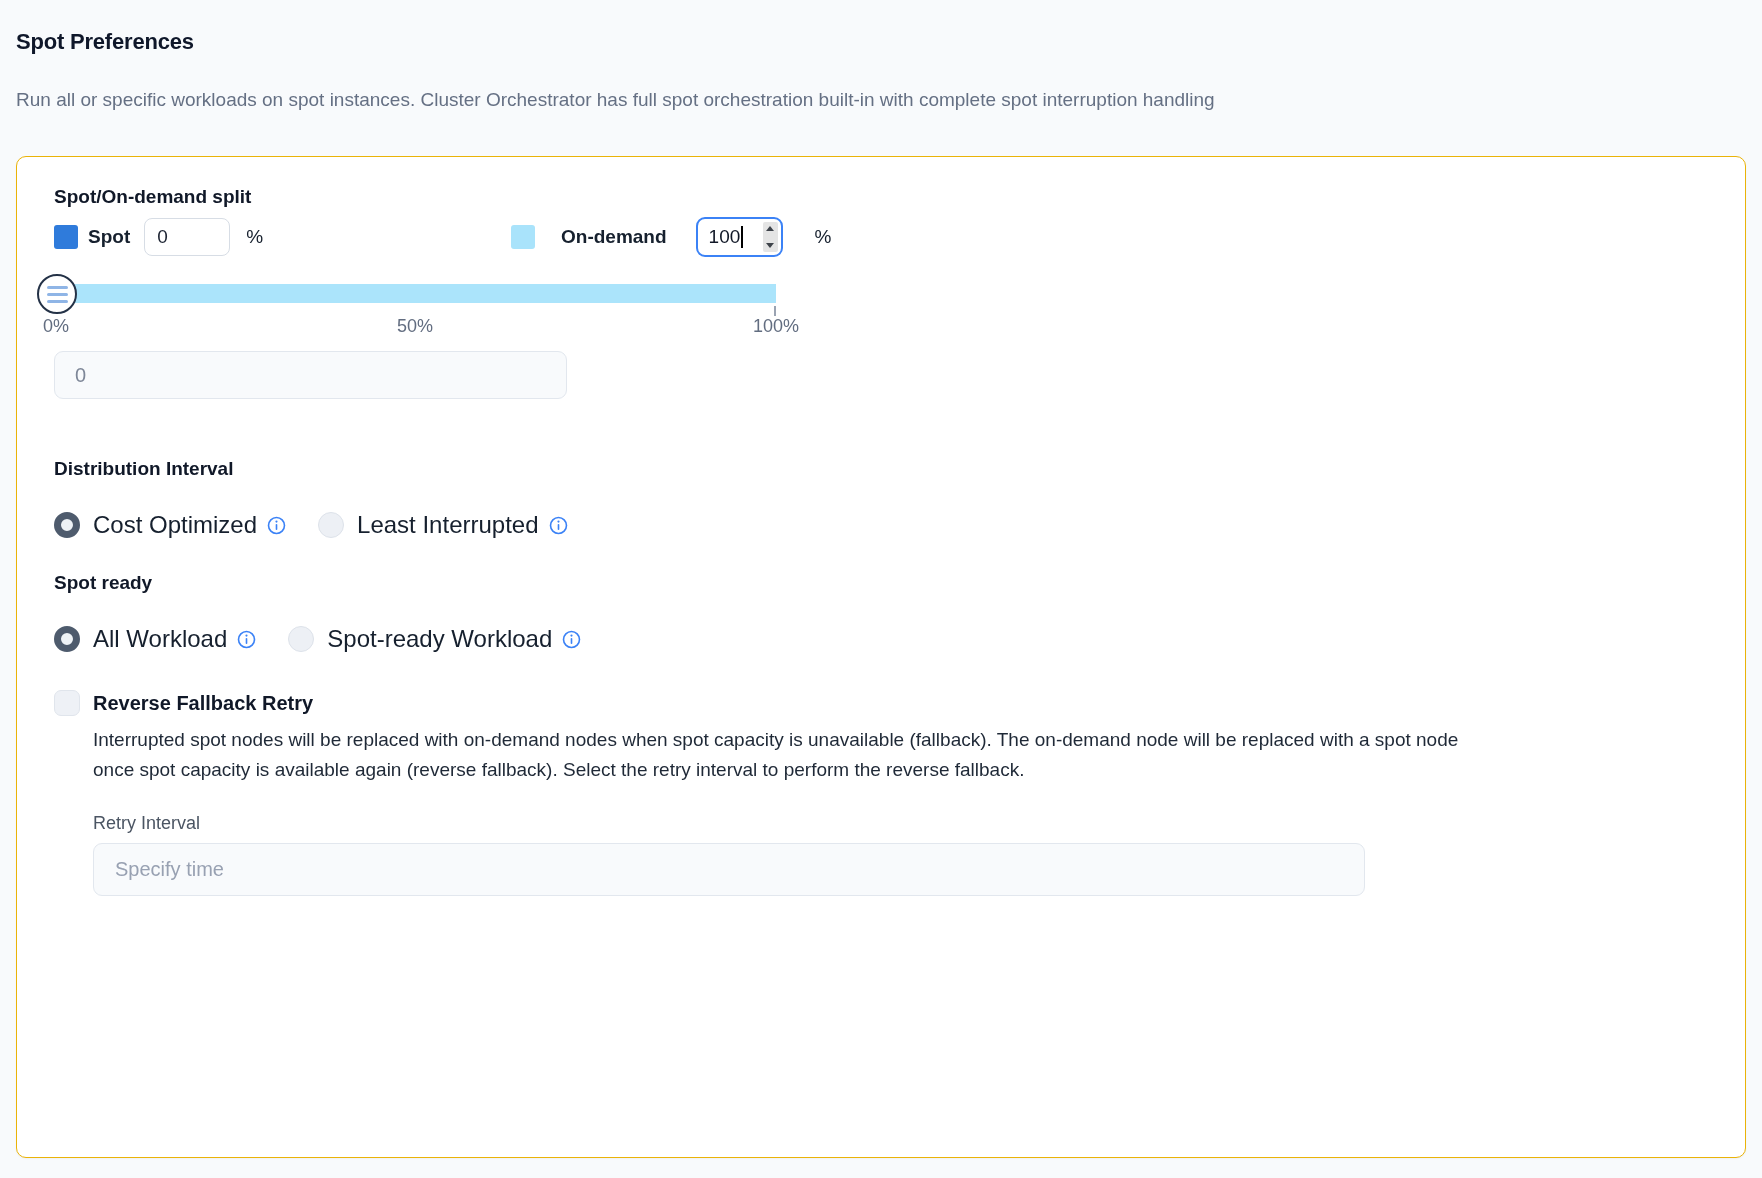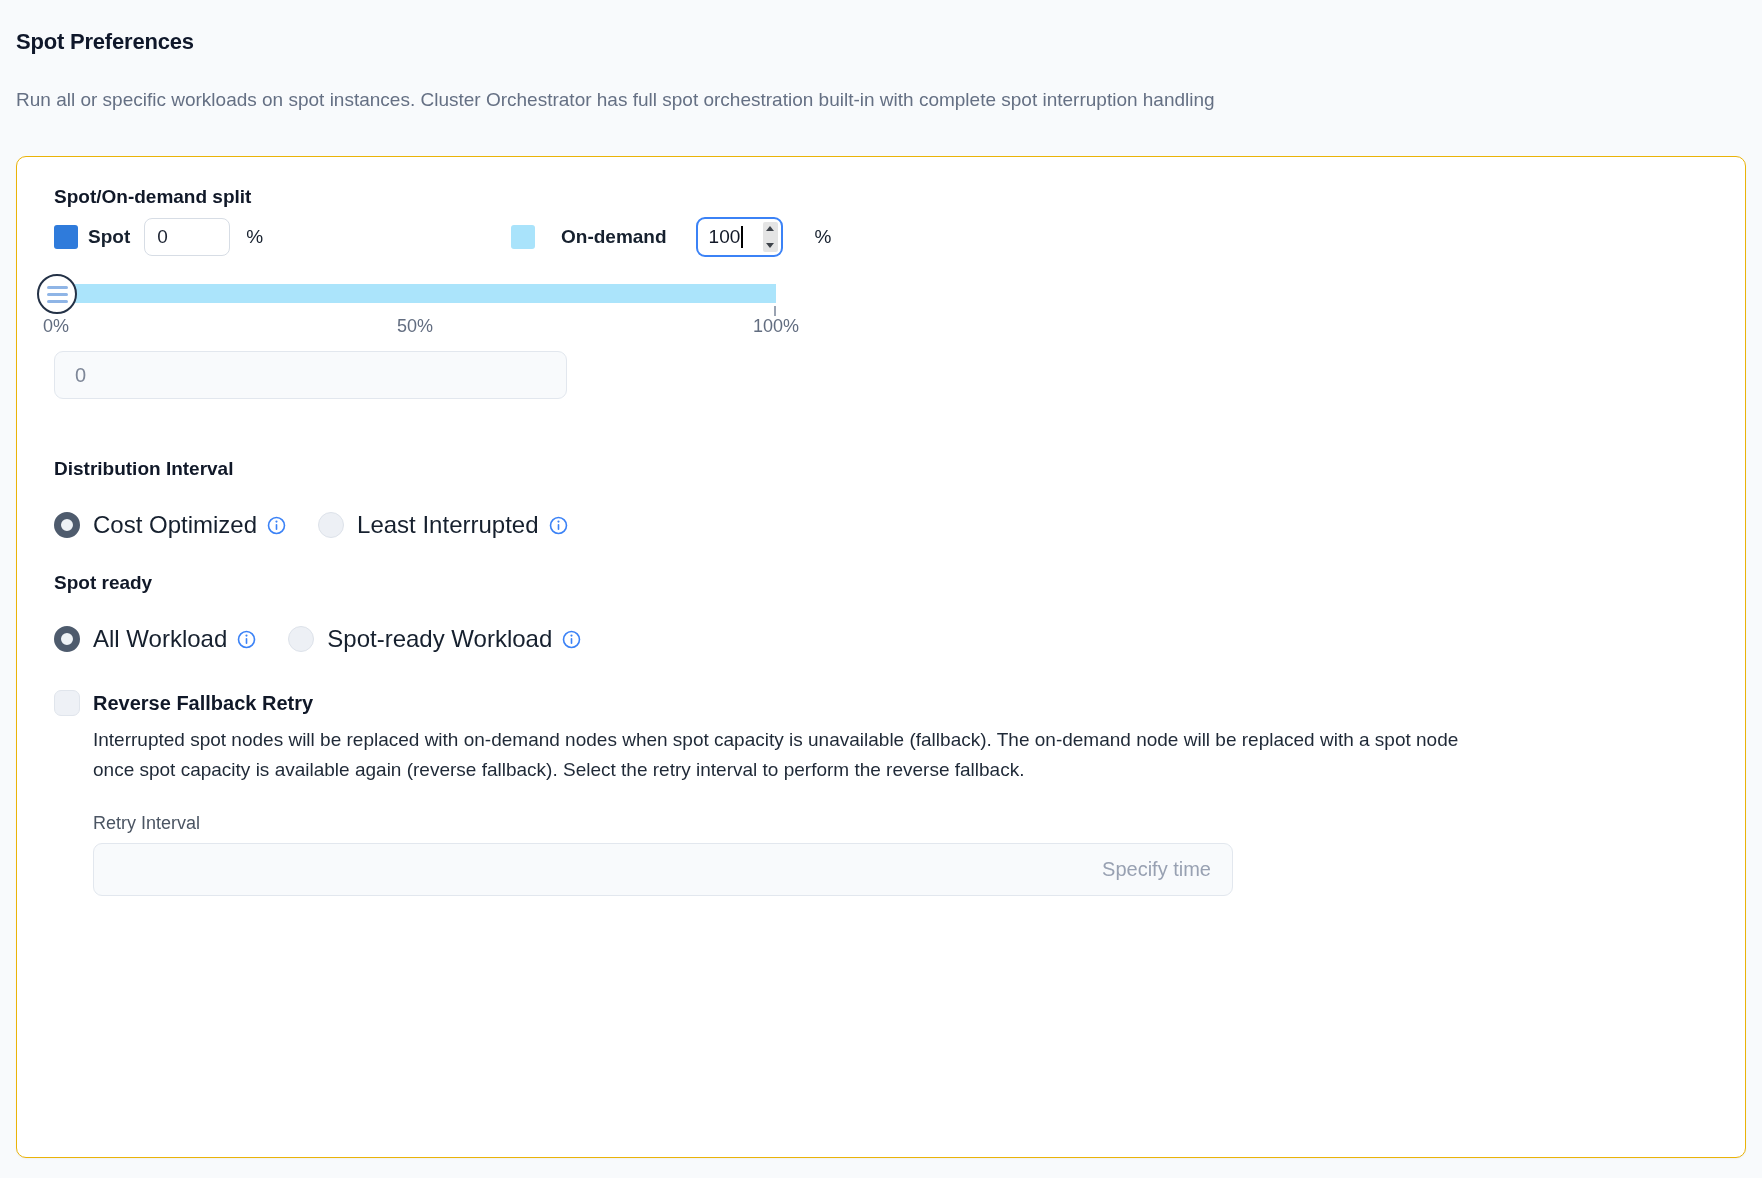--- a/index.html
+++ b/index.html
@@ -193,30 +193,29 @@
     margin: 9px 0 0 39px;
     font-size: 19px;
     line-height: 30px;
     color: #1f2937;
     max-width: 1392px;
   }
   .retry-label { margin: 28px 0 0 39px; font-size: 18px; font-weight: 500; color: #4b5563; }
   .retry-input {
     display: block;
     margin: 9px 0 0 39px;
-    width: 1140px; height: 53px;
+    width: 1272px; height: 53px;
     background: #f8fafc;
     border: 1px solid #e2e7ee;
     border-radius: 9px;
     font-family: inherit;
     font-size: 20px;
     padding: 0 21px;
     color: #1d2433;
     outline: none;
-    text-align: right;
   }
   .retry-input::placeholder { color: #98a1b2; opacity: 1; }
 </style>
 </head>
 <body>
 
 <div class="page-title">Spot Preferences</div>
 <div class="page-subtitle">Run all or specific workloads on spot instances. Cluster Orchestrator has full spot orchestration built-in with complete spot interruption handling</div>
 
 <div class="card">

